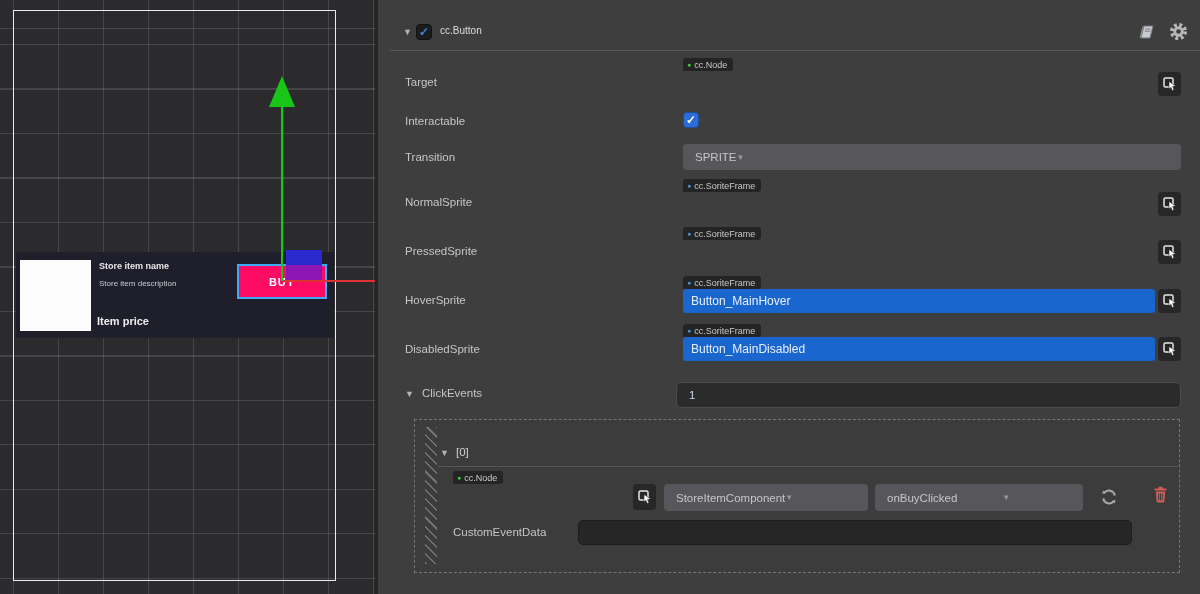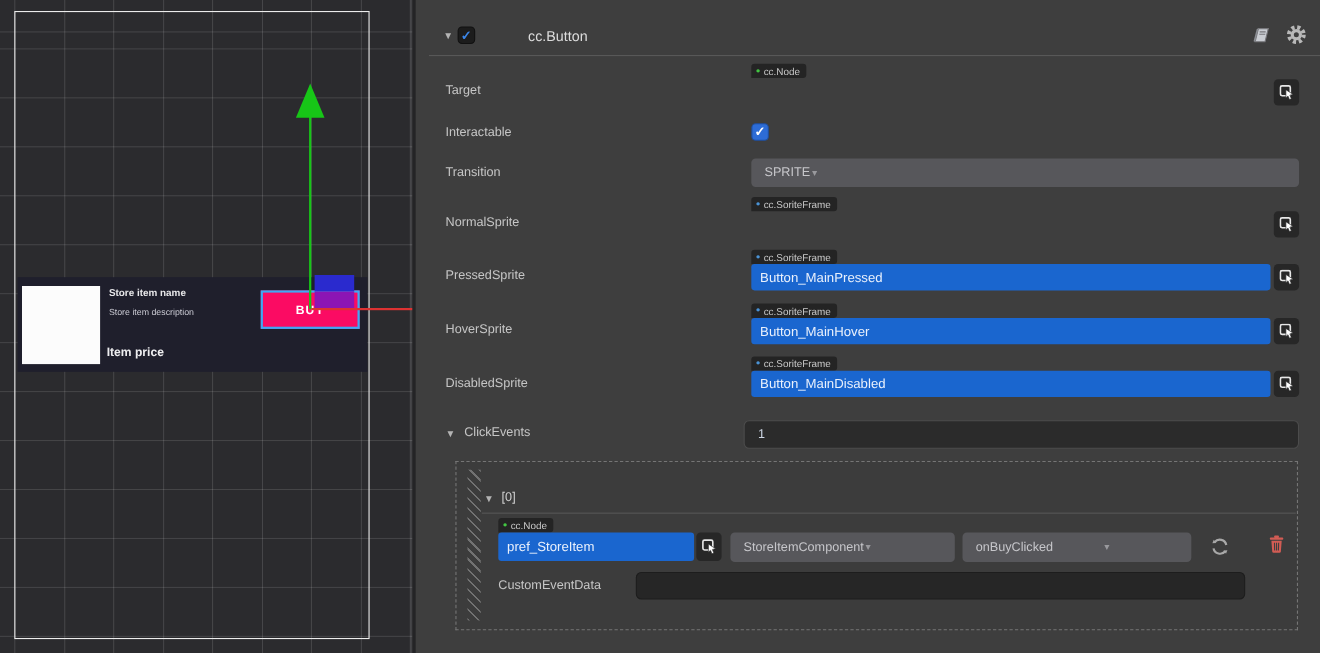--- a/index.html
+++ b/index.html
@@ -46,21 +46,21 @@
   
   .inspector{left:378px;top:0;width:822px;height:594px;background:#3e3e3e;}
   .tri{color:#b4b4b4;font-size:9px;line-height:9px;}
   .hdr-tri{left:25px;top:28px;}
   .checkbox{
     width:16px;height:16px;border-radius:4px;box-sizing:border-box;
     display:flex;align-items:center;justify-content:center;
     font-size:12px;font-weight:bold;
   }
   .hdr-check{left:38px;top:24px;background:#1c1c1c;border:1px solid #111;color:#3b86e8;}
-  .hdr-title{left:62px;top:25px;font-size:13px;color:#dcdcdc;margin-left:40px;}
+  .hdr-title{left:62px;top:25px;font-size:10px;color:#dcdcdc;}
   .hdr-divider{left:12px;top:50px;width:810px;height:1px;background:#585858;}
   .icon-btn{color:#b8b8b8;}
   .book-icon{left:758px;top:23px;}
   .gear-icon{left:791px;top:22px;}
 
   .row-label{font-size:11.5px;color:#c6c6c6;}
   .type-badge{
     height:13px;padding:0 6px 0 4px;background:#242424;border-radius:3px 3px 3px 0;
     display:inline-flex;align-items:center;gap:3px;
     font-size:9px;color:#c9c9c9;
@@ -186,21 +186,20 @@
       <rect x="1" y="1" width="9" height="9" rx="1.5" fill="none" stroke="#e6e6e6" stroke-width="1.5"></rect>
       <path d="M6 4.6 L12.6 8.8 L9.6 9.5 L11 12.8 L9.2 13.5 L7.9 10.3 L6 12 Z" fill="#fff" stroke="#2a2a2a" stroke-width="0.6"></path>
     </svg>
   </div>
 
   <div class="abs row-label" style="left:27px;top:245px;">PressedSprite</div>
   <div class="abs type-badge" style="left:305px;top:227px;">
     <span class="dot dot-blue">●</span>
     <span>cc.SoriteFrame</span>
   </div>
-  <div class="abs obj-field" style="left:305px;top:240px;">Button_MainPressed</div>
   <div class="abs picker-btn" style="left:780px;top:240px;">
     <svg width="14" height="14" viewBox="0 0 14 14">
       <rect x="1" y="1" width="9" height="9" rx="1.5" fill="none" stroke="#e6e6e6" stroke-width="1.5"></rect>
       <path d="M6 4.6 L12.6 8.8 L9.6 9.5 L11 12.8 L9.2 13.5 L7.9 10.3 L6 12 Z" fill="#fff" stroke="#2a2a2a" stroke-width="0.6"></path>
     </svg>
   </div>
 
   <div class="abs row-label" style="left:27px;top:294px;">HoverSprite</div>
   <div class="abs type-badge" style="left:305px;top:276px;">
     <span class="dot dot-blue">●</span>
@@ -235,21 +234,20 @@
   <div class="abs hatch"></div>
 
   <span class="abs tri" style="left:62px;top:449px;">▼</span>
   <div class="abs row-label" style="left:78px;top:446px;color:#cfcfcf;">[0]</div>
   <div class="abs sub-divider"></div>
 
   <div class="abs type-badge" style="left:75px;top:471px;">
     <span class="dot dot-green">●</span>
     <span>cc.Node</span>
   </div>
-  <div class="abs obj-field" style="left:75px;top:484px;width:178px;height:26px;">pref_StoreItem</div>
   <div class="abs picker-btn" style="left:255px;top:484px;height:26px;">
     <svg width="14" height="14" viewBox="0 0 14 14">
       <rect x="1" y="1" width="9" height="9" rx="1.5" fill="none" stroke="#e6e6e6" stroke-width="1.5"></rect>
       <path d="M6 4.6 L12.6 8.8 L9.6 9.5 L11 12.8 L9.2 13.5 L7.9 10.3 L6 12 Z" fill="#fff" stroke="#2a2a2a" stroke-width="0.6"></path>
     </svg>
   </div>
 
   <div class="abs dropdown" style="left:286px;top:484px;width:204px;height:27px;">
     <span>StoreItemComponent</span>
     <span class="dd-arrow">▼</span>

